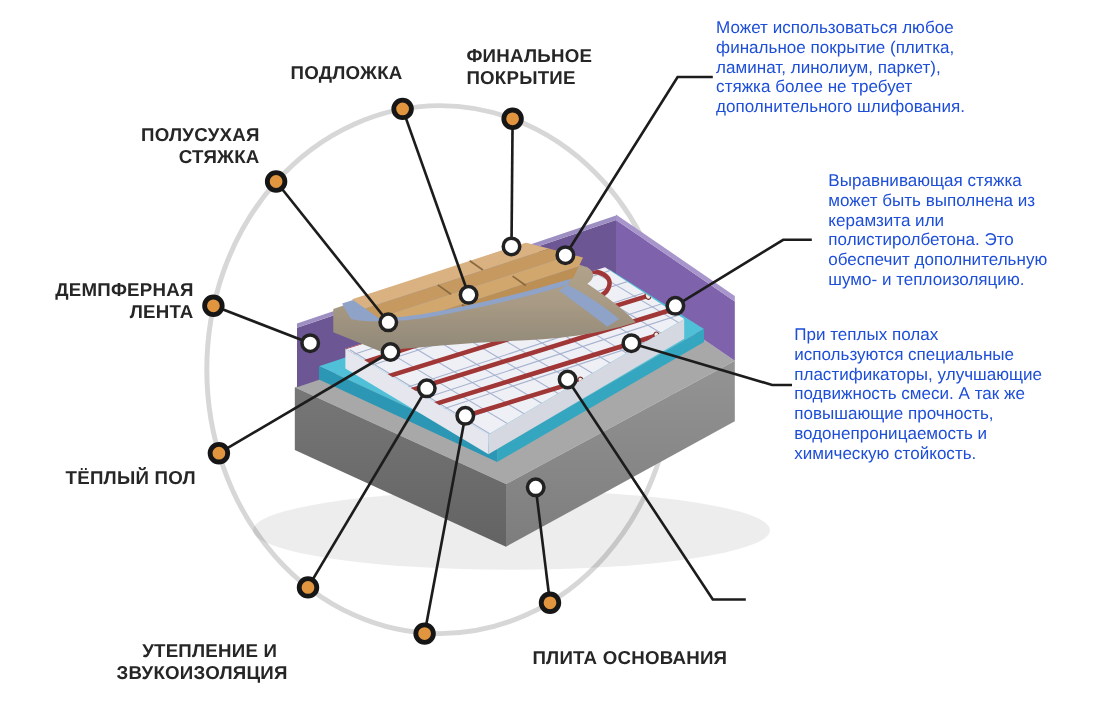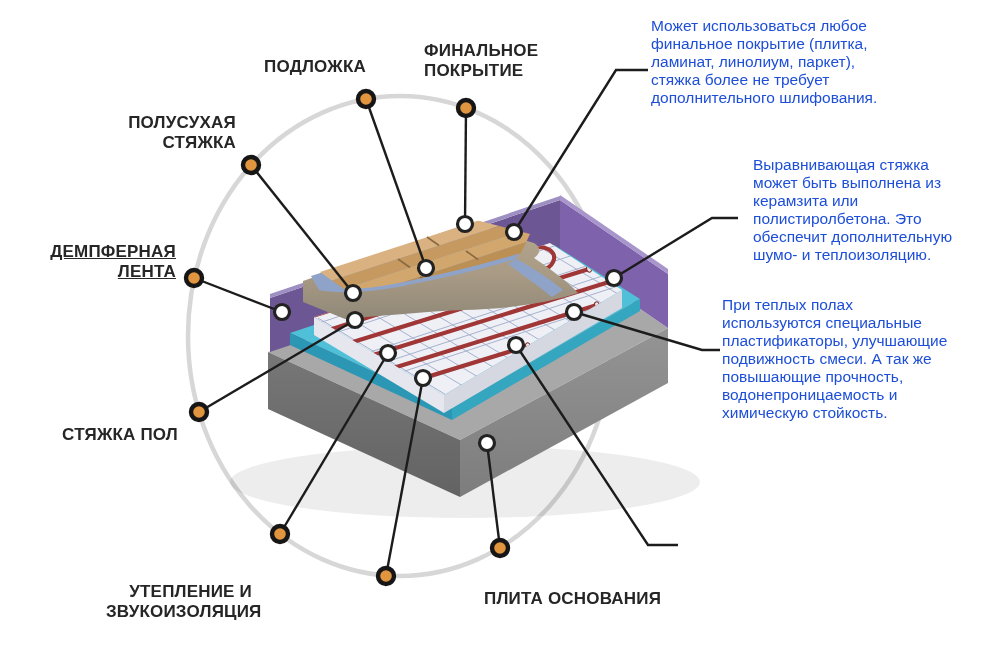--- a/index.html
+++ b/index.html
@@ -188,23 +188,23 @@
       <circle cx="386" cy="576" r="8"></circle>
       <circle cx="500" cy="548" r="8"></circle>
     </g>
   </svg>
 
   <div class="layer-label ta-c" style="left:250px;top:57px;width:130px;">ПОДЛОЖКА</div>
   <div class="layer-label ta-r" style="left:110px;top:113px;width:126px;">ПОЛУСУХАЯ
 СТЯЖКА</div>
   <div class="layer-label ta-l" style="left:424px;top:41px;width:110px;">ФИНАЛЬНОЕ
 ПОКРЫТИЕ</div>
-  <div class="layer-label ta-r" style="left:40px;top:242px;width:136px;text-decoration:underline;">ДЕМПФЕРНАЯ
+  <div class="layer-label ta-r" style="left:40px;top:254px;width:136px;">ДЕМПФЕРНАЯ
 ЛЕНТА</div>
-  <div class="layer-label ta-r" style="left:48px;top:425px;width:130px;">СТЯЖКА ПОЛ</div>
+  <div class="layer-label ta-r" style="left:48px;top:425px;width:130px;">ТЁПЛЫЙ ПОЛ</div>
   <div class="layer-label ta-r" style="left:106px;top:542px;width:146px;margin-top:40px;">УТЕПЛЕНИЕ И
 ЗВУКОИЗОЛЯЦИЯ</div>
   <div class="layer-label ta-l" style="left:484px;top:589px;width:190px;">ПЛИТА ОСНОВАНИЯ</div>
 
   <div class="note" style="left:651px;top:17px;width:245px;">Может использоваться любое
 финальное покрытие (плитка,
 ламинат, линолиум, паркет),
 стяжка более не требует
 дополнительного шлифования.</div>
   <div class="note" style="left:722px;top:296px;width:235px;">При теплых полах

